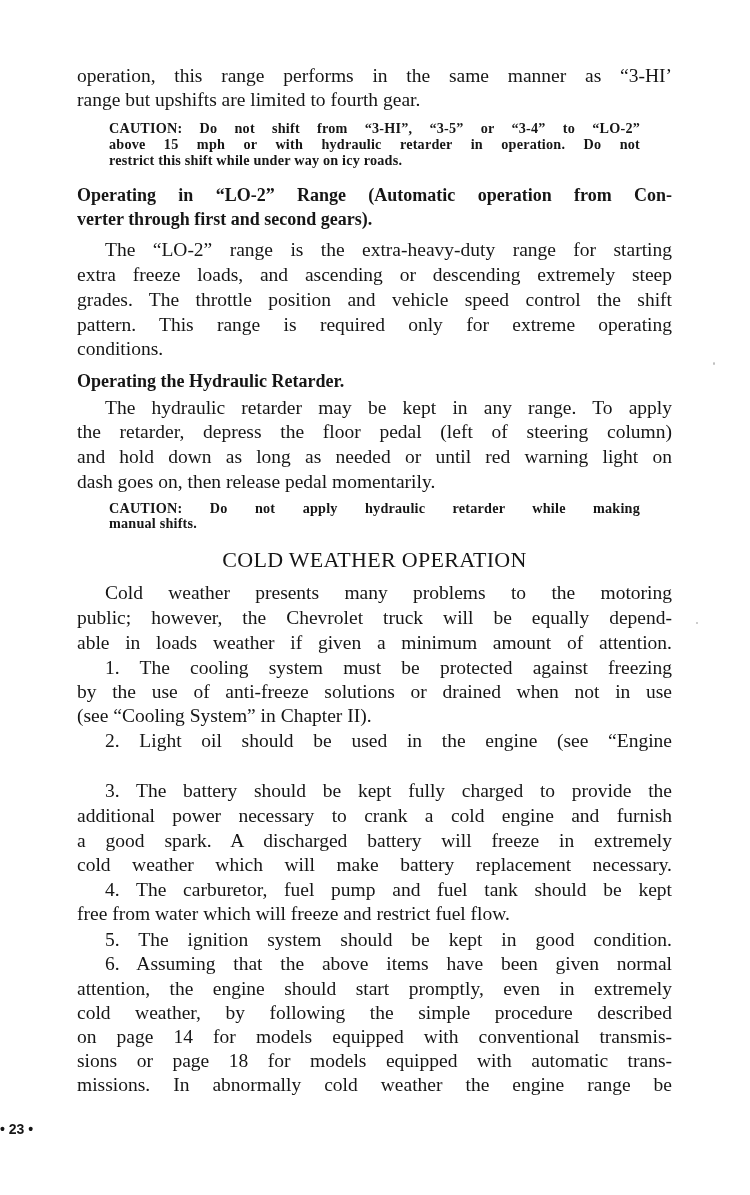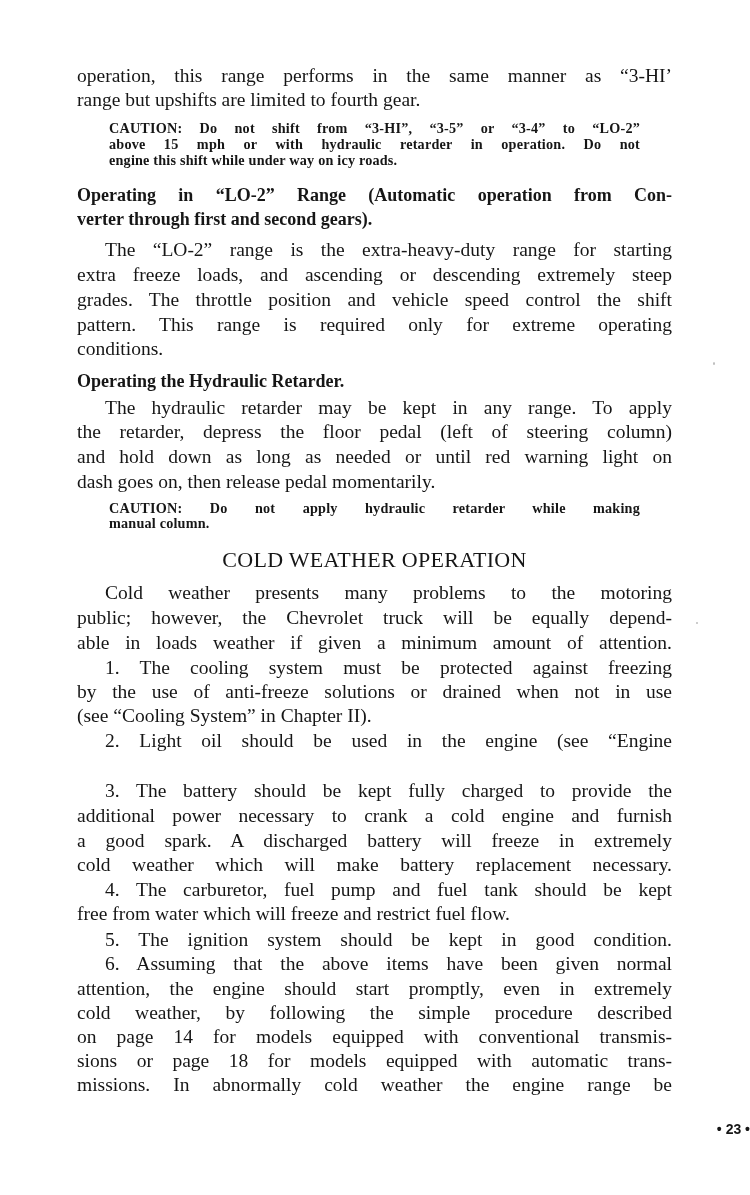--- a/index.html
+++ b/index.html
@@ -61,58 +61,58 @@
       font-family: "Liberation Serif", "DejaVu Serif", serif;
       font-weight: normal;
       font-size: 22px;
       line-height: 28px;
       letter-spacing: 0.3px;
     }
     .page-number {
       position: absolute;
       left: 0; width: 750px;
       top: 1090px;
-      text-align: right;
+      text-align: left;
       font-family: "Liberation Sans", "DejaVu Sans", sans-serif;
       font-weight: bold;
       font-size: 14px;
       line-height: 18px;
     }
     .speck { position: absolute; background: #bdbdbd; border-radius: 50%; }
   </style>
 </head>
 <body>
 
 <div class="page">
 
   <div class="line" style="top:64px">operation, this range performs in the same manner as “3-HI’</div>
   <div class="line last" style="top:88px">range but upshifts are limited to fourth gear.</div>
 
   <div class="caution" style="top:120px">CAUTION: Do not shift from “3-HI”, “3-5” or “3-4” to “LO-2”</div>
   <div class="caution" style="top:136px">above 15 mph or with hydraulic retarder in operation. Do not</div>
-  <div class="caution last" style="top:152px">engine this shift while under way on icy roads.</div>
+  <div class="caution last" style="top:152px">restrict this shift while under way on icy roads.</div>
 
   <div class="subhead" style="top:183px">Operating in “LO-2” Range (Automatic operation from Con-</div>
   <div class="subhead last" style="top:207px">verter through first and second gears).</div>
 
   <div class="line indent" style="top:238px">The “LO-2” range is the extra-heavy-duty range for starting</div>
   <div class="line" style="top:263px">extra freeze loads, and ascending or descending extremely steep</div>
   <div class="line" style="top:288px">grades. The throttle position and vehicle speed control the shift</div>
   <div class="line" style="top:313px">pattern. This range is required only for extreme operating</div>
   <div class="line last" style="top:337px">conditions.</div>
 
   <div class="subhead last" style="top:369px">Operating the Hydraulic Retarder.</div>
 
   <div class="line indent" style="top:396px">The hydraulic retarder may be kept in any range. To apply</div>
   <div class="line" style="top:420px">the retarder, depress the floor pedal (left of steering column)</div>
   <div class="line" style="top:445px">and hold down as long as needed or until red warning light on</div>
   <div class="line last" style="top:470px">dash goes on, then release pedal momentarily.</div>
 
   <div class="caution" style="top:500px">CAUTION: Do not apply hydraulic retarder while making</div>
-  <div class="caution last" style="top:515px">manual column.</div>
+  <div class="caution last" style="top:515px">manual shifts.</div>
 
   <div class="section-title">COLD WEATHER OPERATION</div>
 
   <div class="line indent" style="top:581px">Cold weather presents many problems to the motoring</div>
   <div class="line" style="top:606px">public; however, the Chevrolet truck will be equally depend-</div>
   <div class="line" style="top:631px">able in loads weather if given a minimum amount of attention.</div>
 
   <div class="line indent" style="top:656px">1. The cooling system must be protected against freezing</div>
   <div class="line" style="top:680px">by the use of anti-freeze solutions or drained when not in use</div>
   <div class="line last" style="top:704px">(see “Cooling System” in Chapter II).</div>

